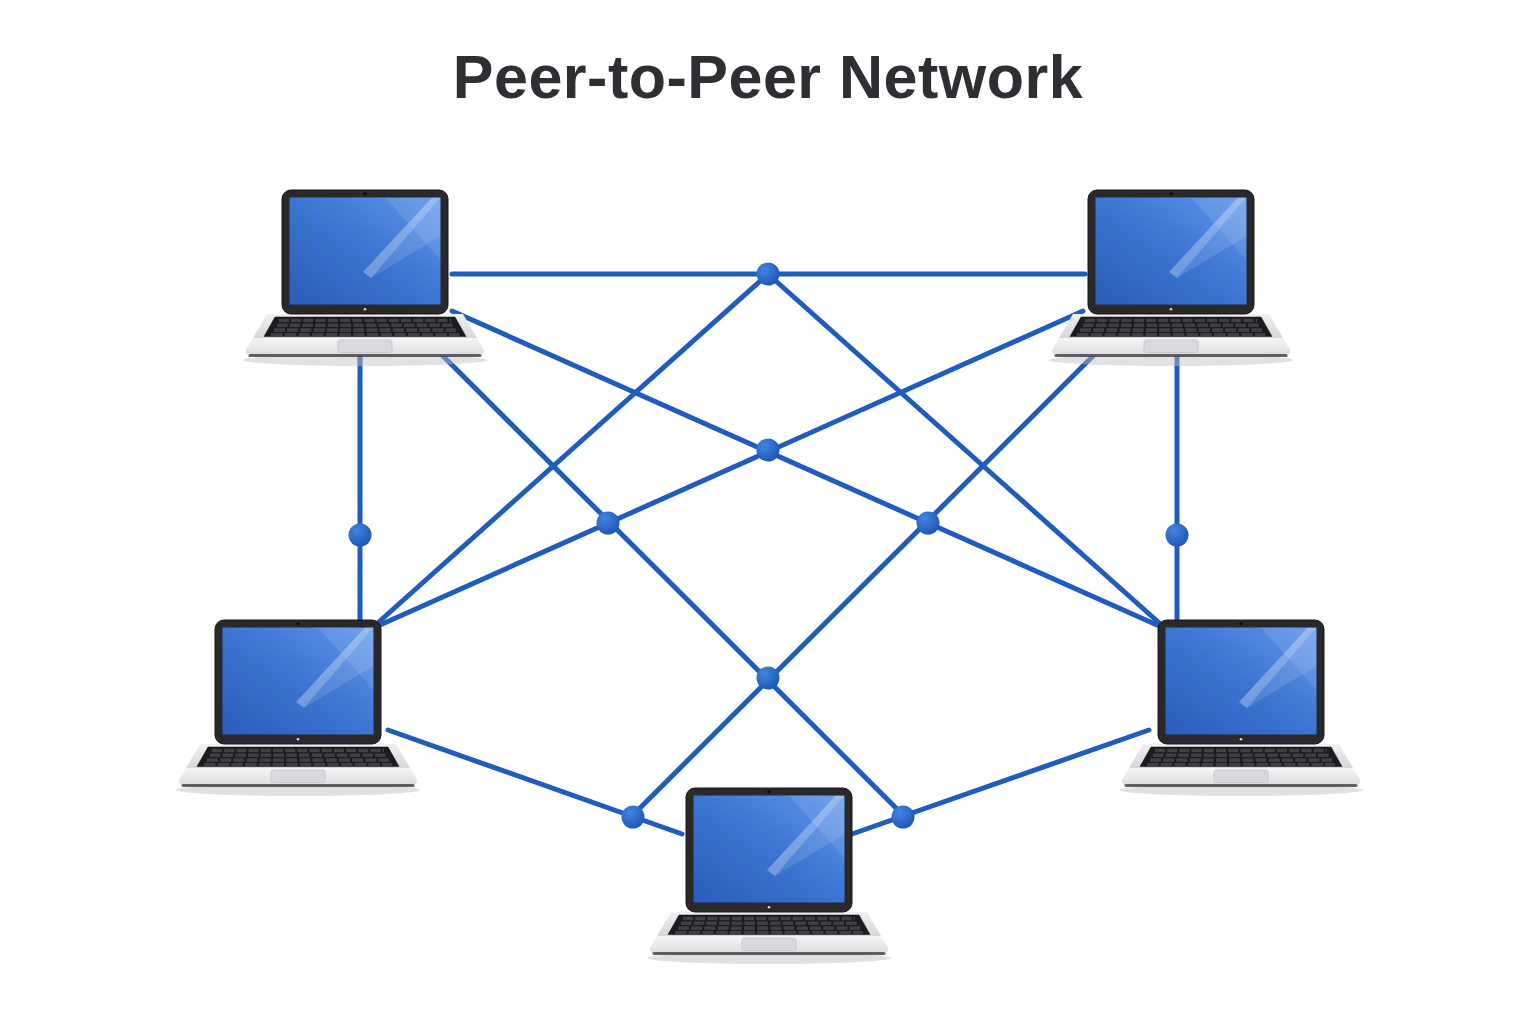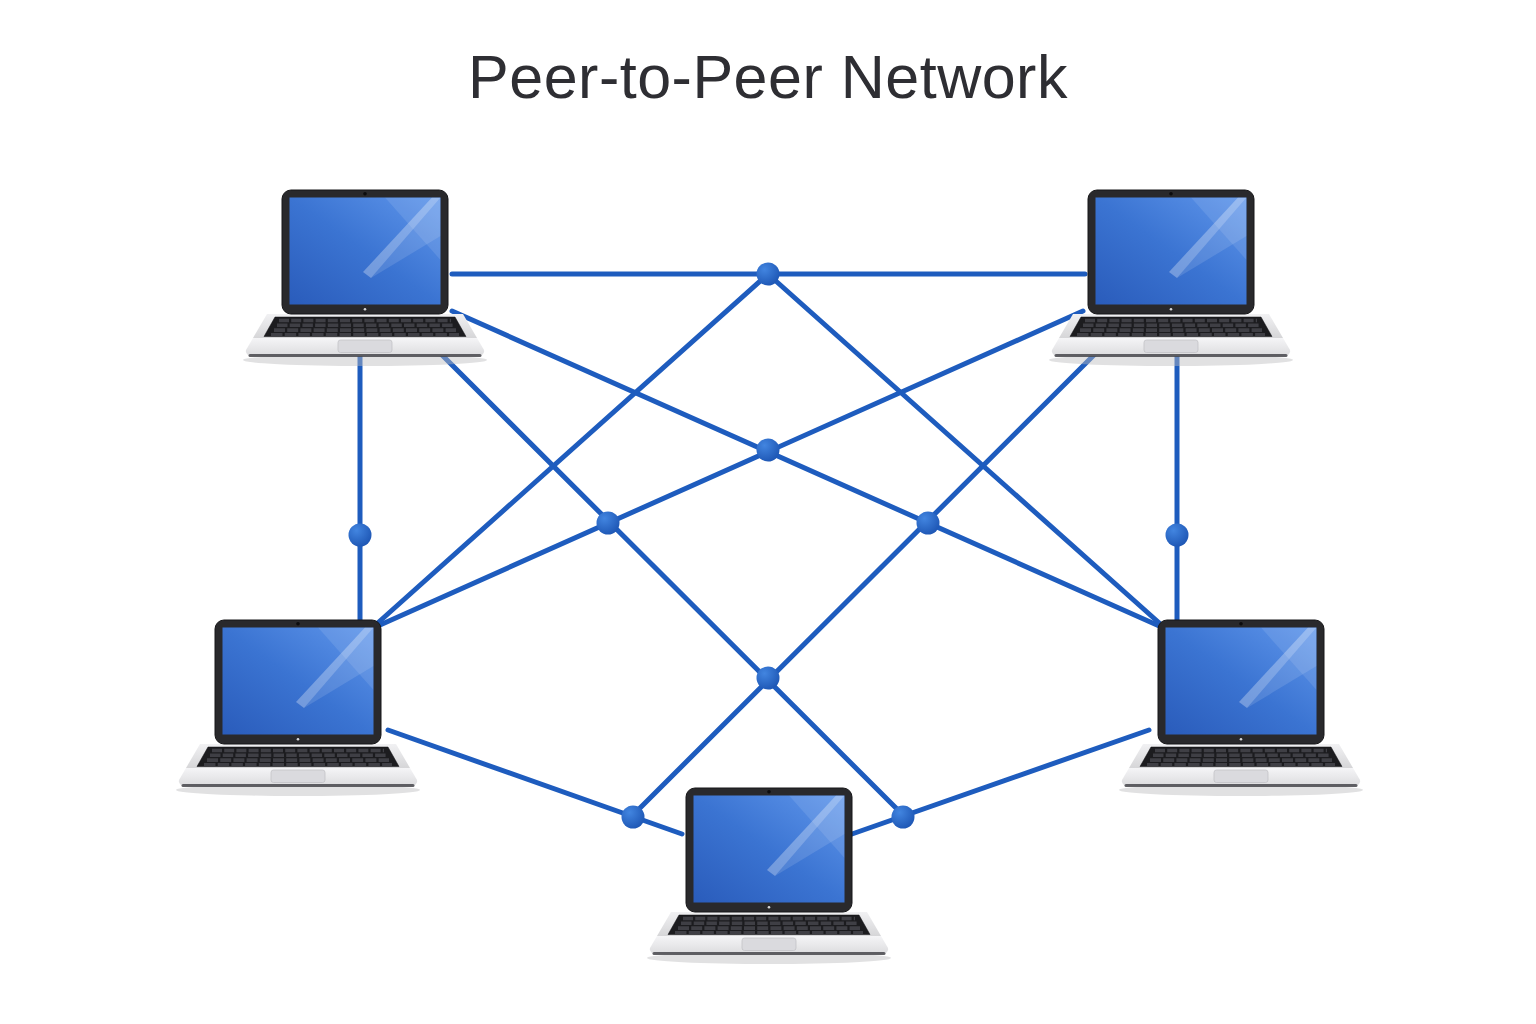--- a/index.html
+++ b/index.html
@@ -8,21 +8,21 @@
     width:1536px;height:1024px;
     background:#ffffff;
     overflow:hidden;
     font-family:"Liberation Sans", sans-serif;
   }
   .title{
     position:absolute;
     top:42px;left:0;width:100%;
     text-align:center;
     font-size:61px;
-    font-weight:400;
+    font-weight:700;
     letter-spacing:0.5px;
     color:#2e2e33;
   }
   svg.net{position:absolute;left:0;top:0;}
 </style>
 </head>
 <body>
 
 <div class="canvas" style="background: rgb(255, 255, 255);">
   <div class="title" style="color: rgb(46, 46, 51);">Peer-to-Peer Network</div>

